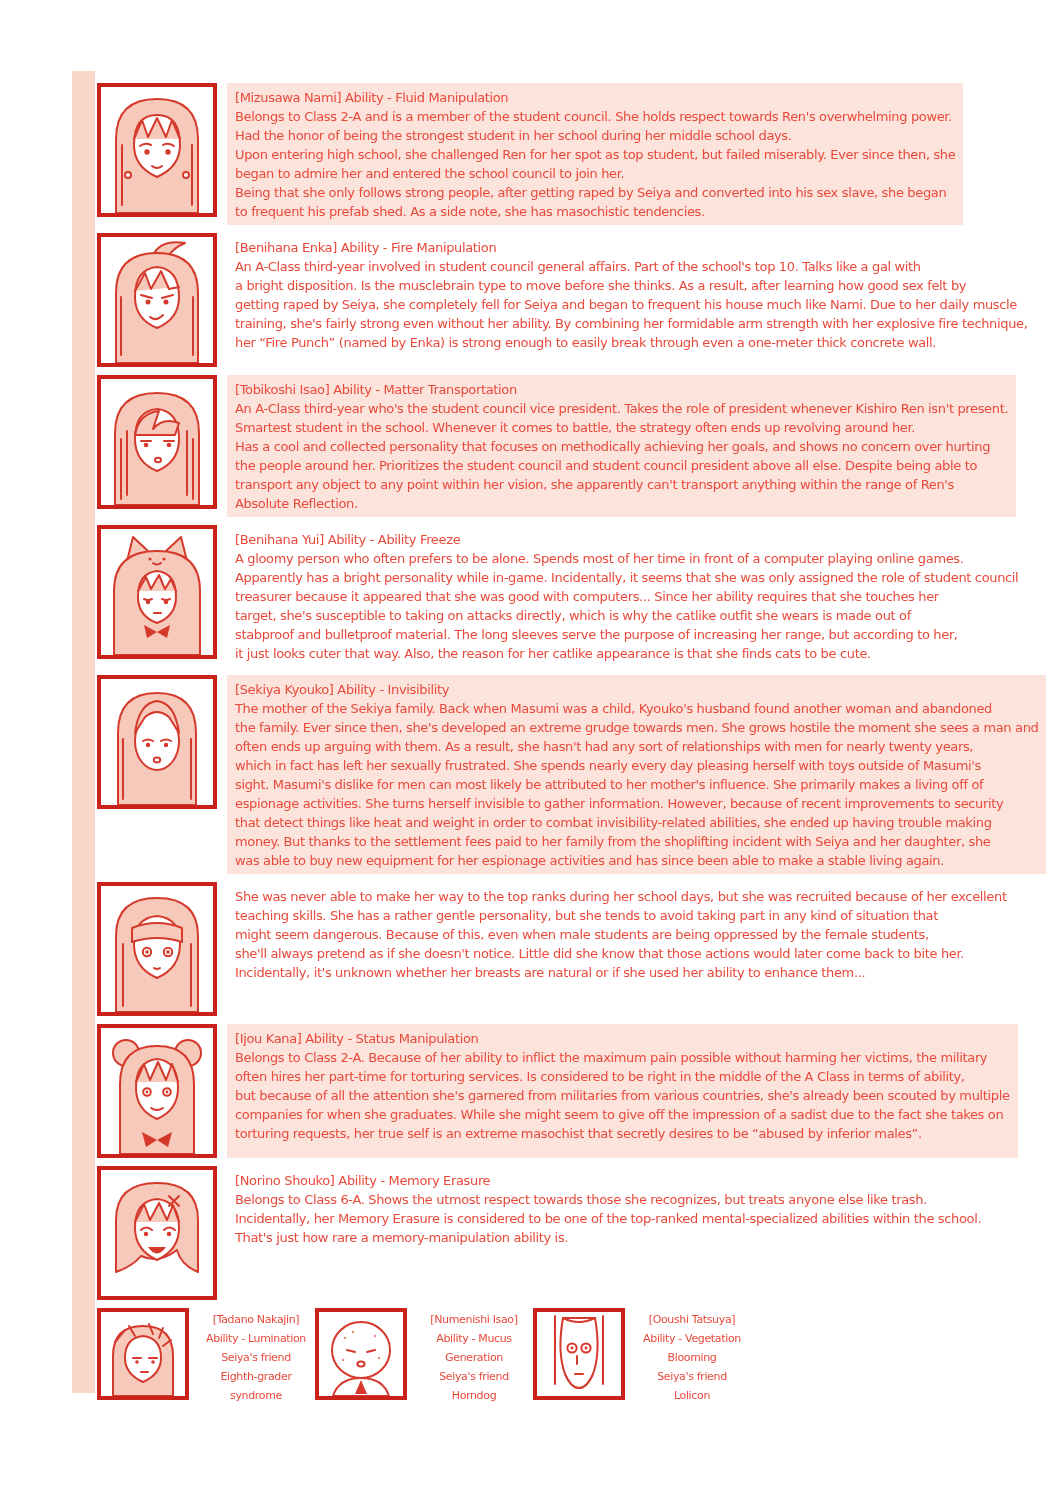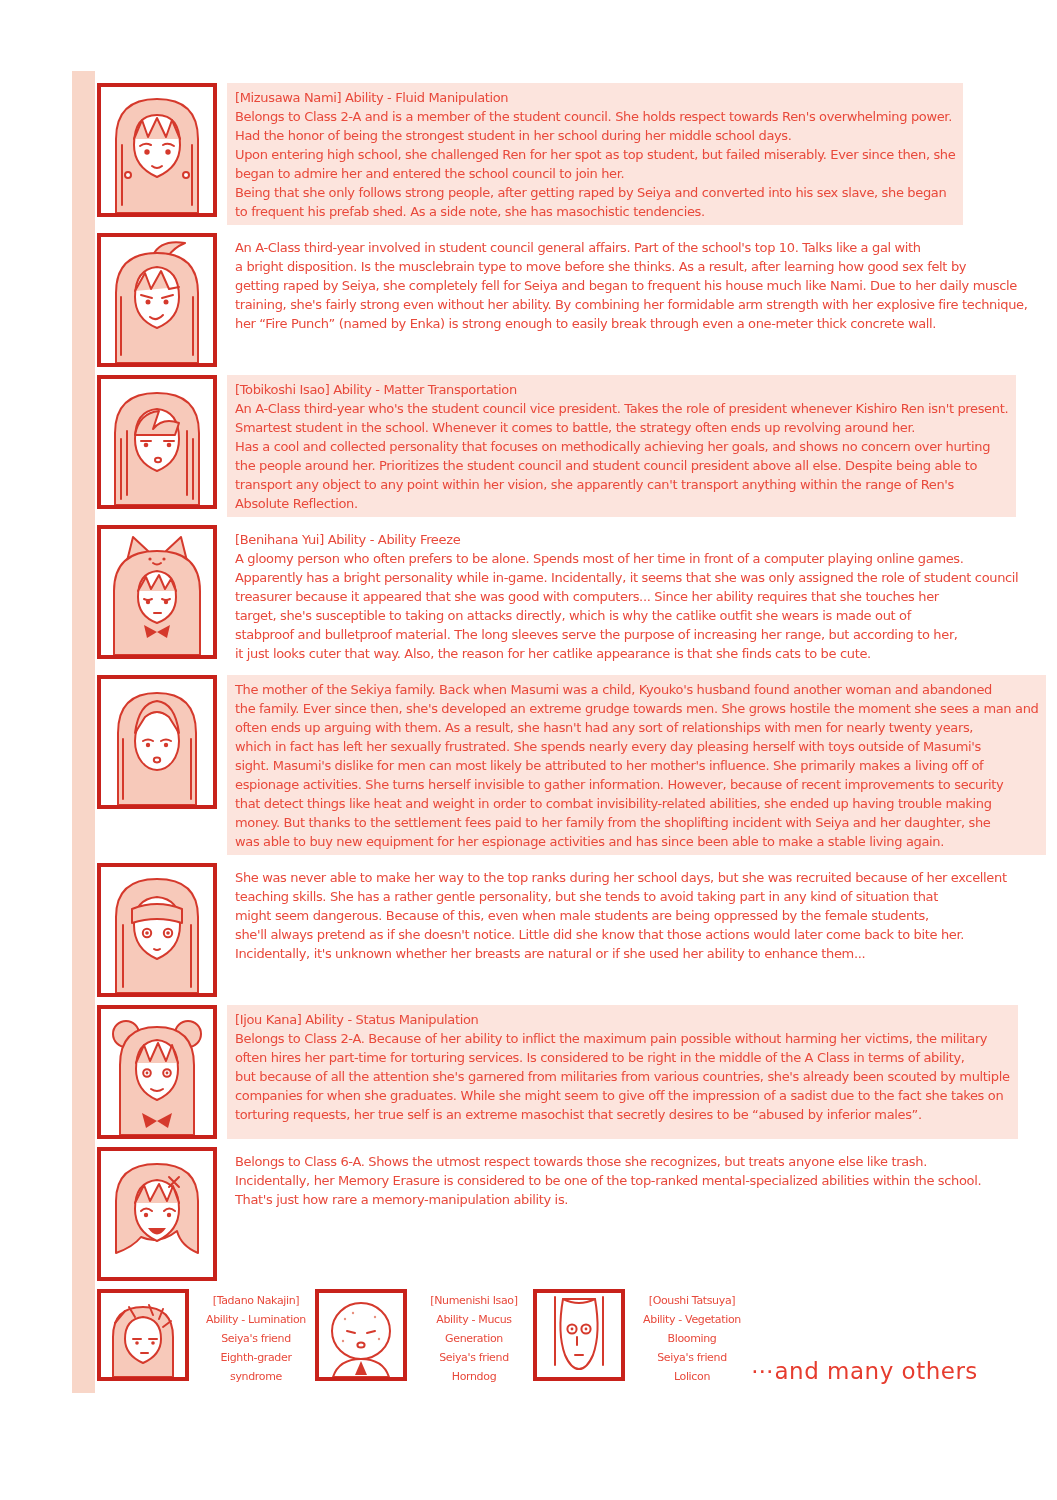--- a/index.html
+++ b/index.html
@@ -79,20 +79,21 @@
         <path d="M34 60Q34 32 56 30Q78 32 78 60Q78 82 56 91Q34 82 34 60Z" fill="#fff"></path>
         <path d="M34 54L44 36L50 52L60 34L68 52L78 50" fill="#f7c9ba"></path>
         <path d="M40 58l11 3M72 58l-11 3"></path>
         <circle cx="47" cy="65" r="2.5" fill="#d5392c" stroke="none"></circle>
         <circle cx="65" cy="65" r="2.5" fill="#d5392c" stroke="none"></circle>
         <path d="M49 80q6 5 13-2"></path>
         <path d="M20 60V118M92 60V118"></path>
       </svg>
     </div>
     <div class="tblock">
+      <div class="ptitle">[Benihana Enka] Ability - Fire Manipulation</div>
       <div class="pbody">An A-Class third-year involved in student council general affairs. Part of the school's top 10. Talks like a gal with
 a bright disposition. Is the musclebrain type to move before she thinks. As a result, after learning how good sex felt by
 getting raped by Seiya, she completely fell for Seiya and began to frequent his house much like Nami. Due to her daily muscle
 training, she's fairly strong even without her ability. By combining her formidable arm strength with her explosive fire technique,
 her “Fire Punch” (named by Enka) is strong enough to easily break through even a one-meter thick concrete wall.</div>
     </div>
   </section>
 
   <section class="row">
     <div class="portrait">
@@ -155,20 +156,21 @@
         <ellipse cx="56" cy="62" rx="22" ry="29" fill="#fff"></ellipse>
         <path d="M34 54Q38 24 56 22Q74 24 78 54L68 38Q56 28 44 38Z" fill="#f7c9ba"></path>
         <path d="M42 62q5-3 10 0M60 62q5-3 10 0"></path>
         <circle cx="47" cy="66" r="2.2" fill="#d5392c" stroke="none"></circle>
         <circle cx="65" cy="66" r="2.2" fill="#d5392c" stroke="none"></circle>
         <ellipse cx="56" cy="81" rx="3.2" ry="2.4"></ellipse>
         <path d="M22 60V120M90 60V120"></path>
       </svg>
     </div>
     <div class="tblock pink">
+      <div class="ptitle">[Sekiya Kyouko] Ability - Invisibility</div>
       <div class="pbody">The mother of the Sekiya family. Back when Masumi was a child, Kyouko's husband found another woman and abandoned
 the family. Ever since then, she's developed an extreme grudge towards men. She grows hostile the moment she sees a man and
 often ends up arguing with them. As a result, she hasn't had any sort of relationships with men for nearly twenty years,
 which in fact has left her sexually frustrated. She spends nearly every day pleasing herself with toys outside of Masumi's
 sight. Masumi's dislike for men can most likely be attributed to her mother's influence. She primarily makes a living off of
 espionage activities. She turns herself invisible to gather information. However, because of recent improvements to security
 that detect things like heat and weight in order to combat invisibility-related abilities, she ended up having trouble making
 money. But thanks to the settlement fees paid to her family from the shoplifting incident with Seiya and her daughter, she
 was able to buy new equipment for her espionage activities and has since been able to make a stable living again.</div>
     </div>
@@ -231,20 +233,21 @@
         <path d="M34 58Q34 31 56 29Q78 31 78 58Q78 80 56 90Q34 80 34 58Z" fill="#fff"></path>
         <path d="M34 52L43 34L49 50L58 33L66 50L72 35L78 52" fill="#f7c9ba"></path>
         <path d="M40 60q5-5 11 0M63 60q5-5 11 0"></path>
         <circle cx="45" cy="64" r="2.2" fill="#d5392c" stroke="none"></circle>
         <circle cx="68" cy="64" r="2.2" fill="#d5392c" stroke="none"></circle>
         <path d="M47 77Q56 90 65 77Z" fill="#d5392c" stroke="none"></path>
         <path d="M68 26l10 10M78 26l-10 10"></path>
       </svg>
     </div>
     <div class="tblock">
+      <div class="ptitle">[Norino Shouko] Ability - Memory Erasure</div>
       <div class="pbody">Belongs to Class 6-A. Shows the utmost respect towards those she recognizes, but treats anyone else like trash.
 Incidentally, her Memory Erasure is considered to be one of the top-ranked mental-specialized abilities within the school.
 That's just how rare a memory-manipulation ability is.</div>
     </div>
   </section>
 
   <section class="bottom">
 
     <div class="mini">
       <div class="portrait">
@@ -301,16 +304,15 @@
           <path d="M38 62h8"></path>
         </svg>
       </div>
       <div class="mini-text">[Ooushi Tatsuya]
 Ability - Vegetation
 Blooming
 Seiya's friend
 Lolicon</div>
     </div>
 
-    <div class="amo">⋯and many others</div>
   </section>
 
 </div>
 
 </body></html>

